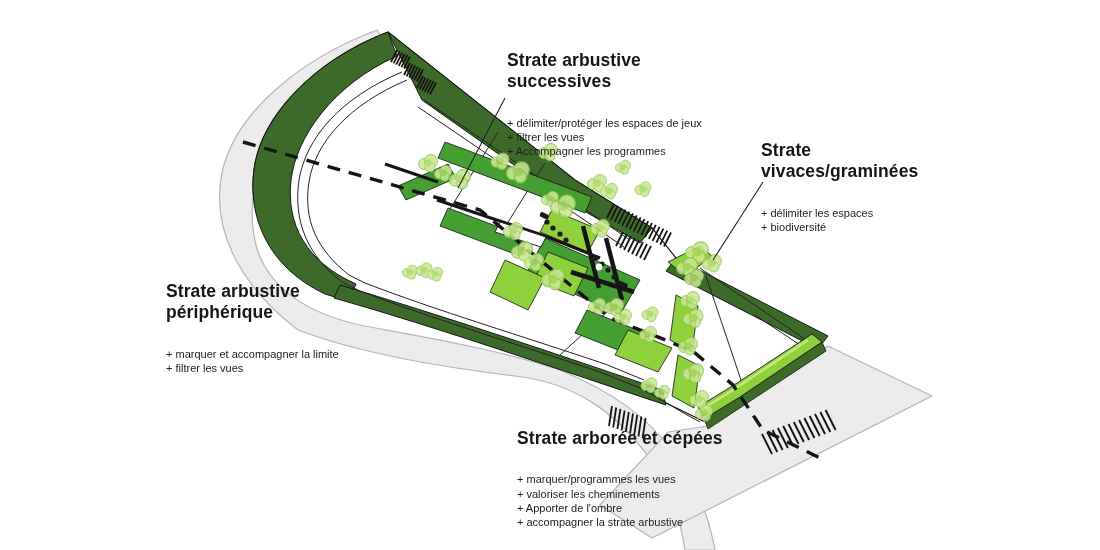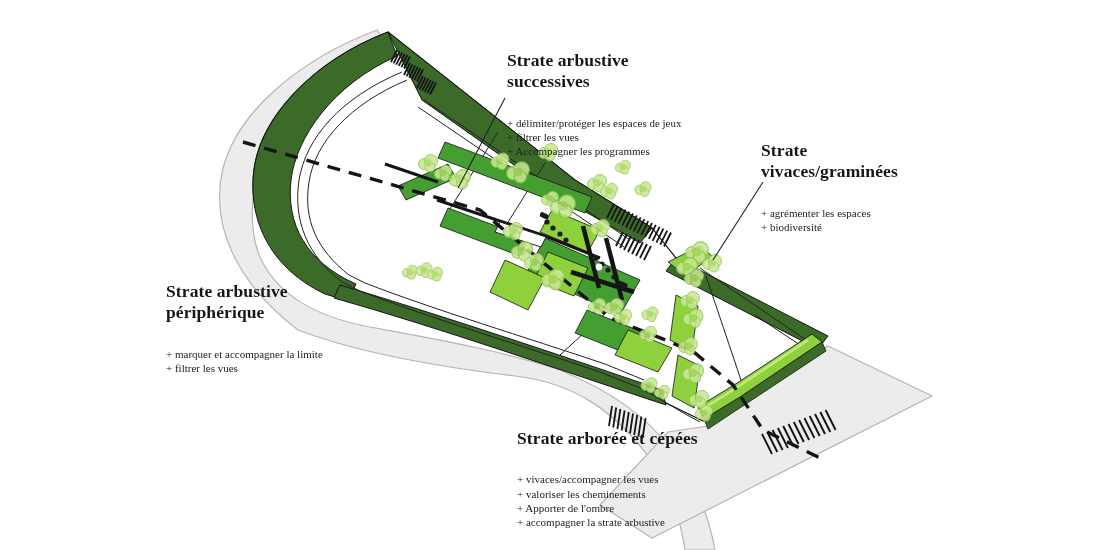--- a/index.html
+++ b/index.html
@@ -1,18 +1,18 @@
 <!DOCTYPE html>
 <html style="--road-gray: #ececec; --road-border: #b5b5b5; --dark-green: #3c6b29; --medium-green: #449e31; --bright-green: #8ed13c; --pale-green: #c6e97e; --tree-fill: #c9e795; --tree-core: #a9d75f; --tree-stroke: #8fc84d; --ink: #141414;"><head>
 <meta charset="utf-8">
 <style>
   html,body{margin:0;padding:0;background:#ffffff;}
   body{width:1100px;height:550px;position:relative;overflow:hidden;
        font-family:"Liberation Sans","DejaVu Sans",sans-serif;color:#111;}
-  .stage{position:absolute;inset:0;width:950px;height:550px;font-family:Liberation Serif, serif;}
+  .stage{position:absolute;inset:0;width:950px;height:550px;}
   svg{position:absolute;left:0;top:0;}
   .anno{position:absolute;z-index:5;}
   .anno-title{font-size:17.5px;font-weight:bold;line-height:1.22;letter-spacing:.1px;color:#161616;}
   .anno-bullets{margin-top:23px;font-size:11px;line-height:1.3;color:#1c1c1c;}
   .anno-bullets div{white-space:nowrap;}
 </style>
 </head>
 <body>
 
 <div class="stage">
@@ -192,41 +192,41 @@
     <div>+ Accompagner les programmes</div>
   </div>
 </div>
 
 <div class="anno" style="left:761px;top:140px">
   <div class="anno-title">
     <div>Strate</div>
     <div>vivaces/graminées</div>
   </div>
   <div class="anno-bullets">
-    <div>+ agrémenter les espaces</div>
+    <div>+ délimiter les espaces</div>
     <div>+ biodiversité</div>
   </div>
 </div>
 
 <div class="anno" style="left:166px;top:281px">
   <div class="anno-title">
     <div>Strate arbustive</div>
     <div>périphérique</div>
   </div>
   <div class="anno-bullets">
     <div>+ marquer et accompagner la limite</div>
     <div>+ filtrer les vues</div>
   </div>
 </div>
 
 <div class="anno" style="left:517px;top:428px">
   <div class="anno-title">
     <div>Strate arborée et cépées</div>
   </div>
   <div class="anno-bullets">
-    <div>+ vivaces/accompagner les vues</div>
+    <div>+ marquer/programmes les vues</div>
     <div>+ valoriser les cheminements</div>
     <div>+ Apporter de l'ombre</div>
     <div>+ accompagner la strate arbustive</div>
   </div>
 </div>
 
 </div>
 
 </body></html>

